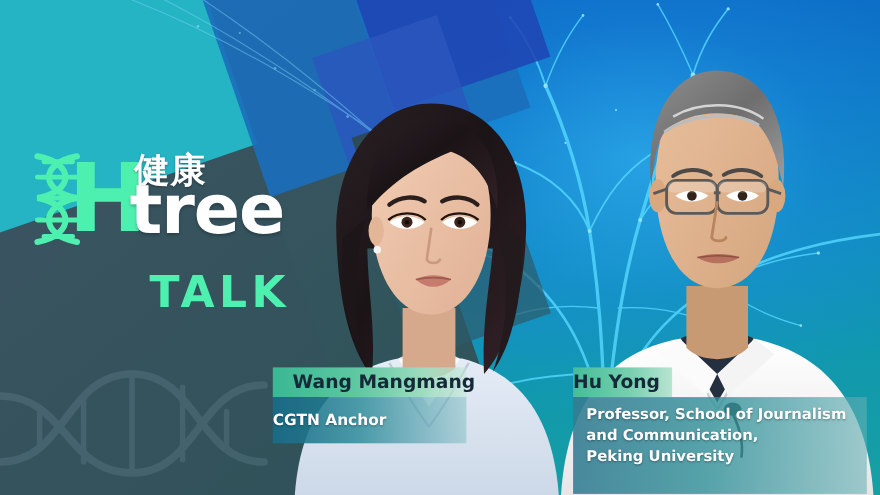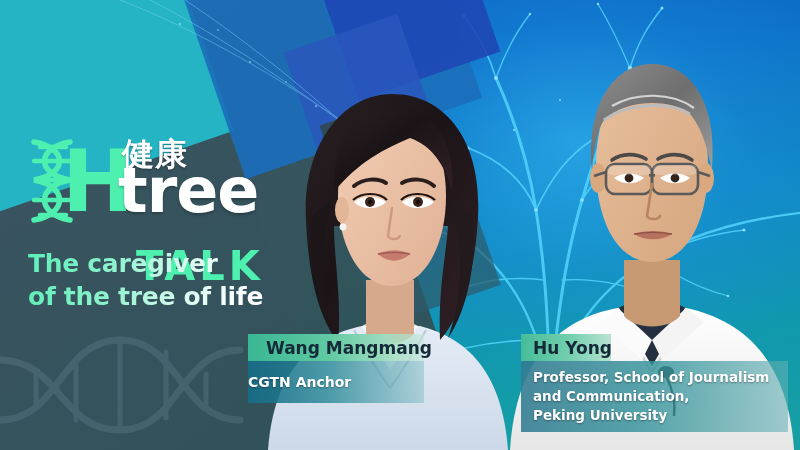--- a/index.html
+++ b/index.html
@@ -167,27 +167,27 @@
     white-space:nowrap;
   }
 
   .np2 { left:521px; top:334px; }
   .np2 .bar {
     width:90px; height:27px;
     background:linear-gradient(90deg,#45bd99 0%, #74cfae 55%, #b9e4d2 100%);
     display:flex; align-items:center;
   }
   .np2 .bar span {
-    padding-left:12px;
+    padding-left:0;
     font-family:"DejaVu Sans", sans-serif;
     font-weight:bold; font-size:17px; color:#152a38;
     white-space:nowrap;
   }
   .np2 .sub {
-    width:267px; height:71px;
+    width:267px; height:88px;
     background:linear-gradient(100deg, rgba(52,124,146,.90) 0%, rgba(49,146,154,.80) 48%, rgba(104,178,182,.58) 100%);
     padding:7px 16px 0 12px;
   }
   .np2 .sub span {
     display:block;
     font-family:"DejaVu Sans", sans-serif;
     font-weight:bold; font-size:13.5px; line-height:19px; color:#ffffff;
     text-shadow:0 1px 2px rgba(0,0,0,.38);
     white-space:pre-line;
   }
@@ -435,22 +435,20 @@
           </g>
         </svg>
       </div>
       <div class="logo-h">H</div>
       <div class="logo-cn">健康</div>
       <div class="logo-ealth">tree</div>
       <div class="logo-talk">TALK</div>
     </div>
   </div>
 
-  <div class="tagline">The caregiver
-of the tree of life</div>
 
   <div class="nameplate np1">
     <div class="bar">
       <span>Wang Mangmang</span>
     </div>
     <div class="sub">
       <span>CGTN Anchor</span>
     </div>
   </div>
 

